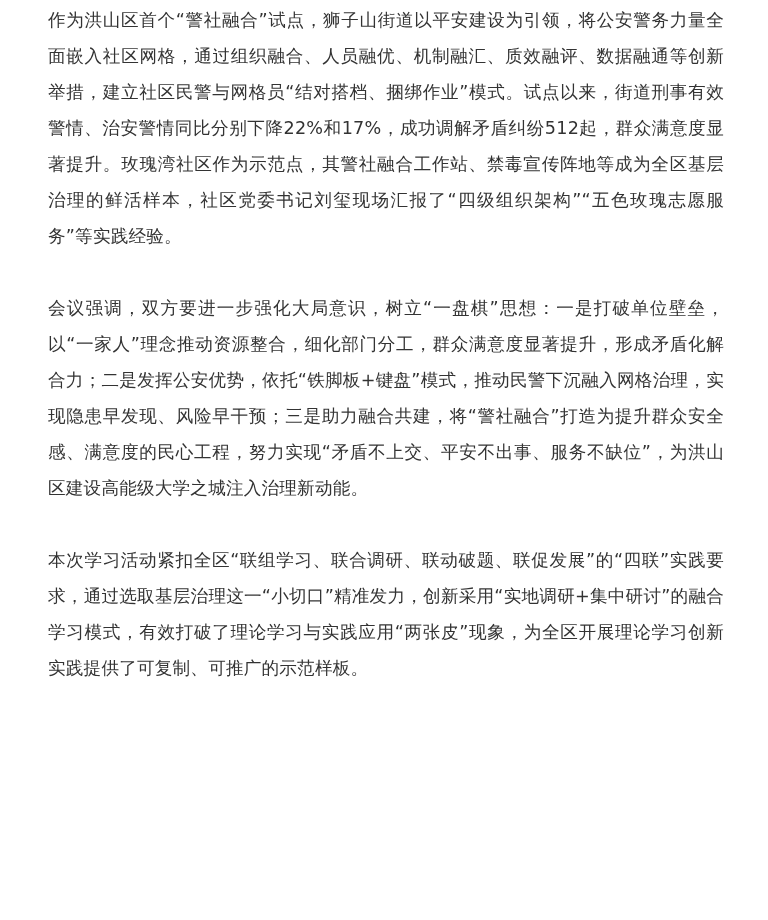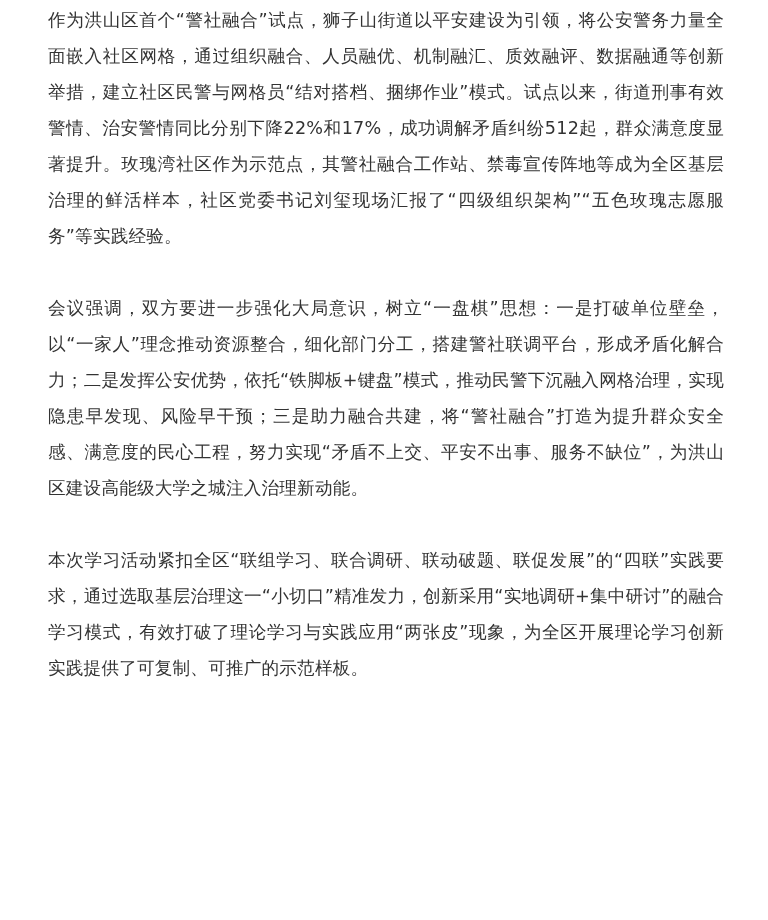--- a/index.html
+++ b/index.html
@@ -31,15 +31,15 @@
   }
   .article p.first {
     margin-top: 0;
   }
 </style>
 </head>
 <body>
 
 <div class="article">
   <p class="first">作为洪山区首个“警社融合”试点，狮子山街道以平安建设为引领，将公安警务力量全面嵌入社区网格，通过组织融合、人员融优、机制融汇、质效融评、数据融通等创新举措，建立社区民警与网格员“结对搭档、捆绑作业”模式。试点以来，街道刑事有效警情、治安警情同比分别下降22%和17%，成功调解矛盾纠纷512起，群众满意度显著提升。玫瑰湾社区作为示范点，其警社融合工作站、禁毒宣传阵地等成为全区基层治理的鲜活样本，社区党委书记刘玺现场汇报了“四级组织架构”“五色玫瑰志愿服务”等实践经验。</p>
-  <p>会议强调，双方要进一步强化大局意识，树立“一盘棋”思想：一是打破单位壁垒，以“一家人”理念推动资源整合，细化部门分工，搭建警社联调平台，形成矛盾化解合力；二是发挥公安优势，依托“铁脚板+键盘”模式，推动民警下沉融入网格治理，实现隐患早发现、风险早干预；三是助力融合共建，将“警社融合”打造为提升群众安全感、满意度的民心工程，努力实现“矛盾不上交、平安不出事、服务不缺位”，为洪山区建设高能级大学之城注入治理新动能。</p>
+  <p>会议强调，双方要进一步强化大局意识，树立“一盘棋”思想：一是打破单位壁垒，以“一家人”理念推动资源整合，细化部门分工，群众满意度显著提升，形成矛盾化解合力；二是发挥公安优势，依托“铁脚板+键盘”模式，推动民警下沉融入网格治理，实现隐患早发现、风险早干预；三是助力融合共建，将“警社融合”打造为提升群众安全感、满意度的民心工程，努力实现“矛盾不上交、平安不出事、服务不缺位”，为洪山区建设高能级大学之城注入治理新动能。</p>
   <p>本次学习活动紧扣全区“联组学习、联合调研、联动破题、联促发展”的“四联”实践要求，通过选取基层治理这一“小切口”精准发力，创新采用“实地调研+集中研讨”的融合学习模式，有效打破了理论学习与实践应用“两张皮”现象，为全区开展理论学习创新实践提供了可复制、可推广的示范样板。</p>
 </div>
 
 </body></html>

